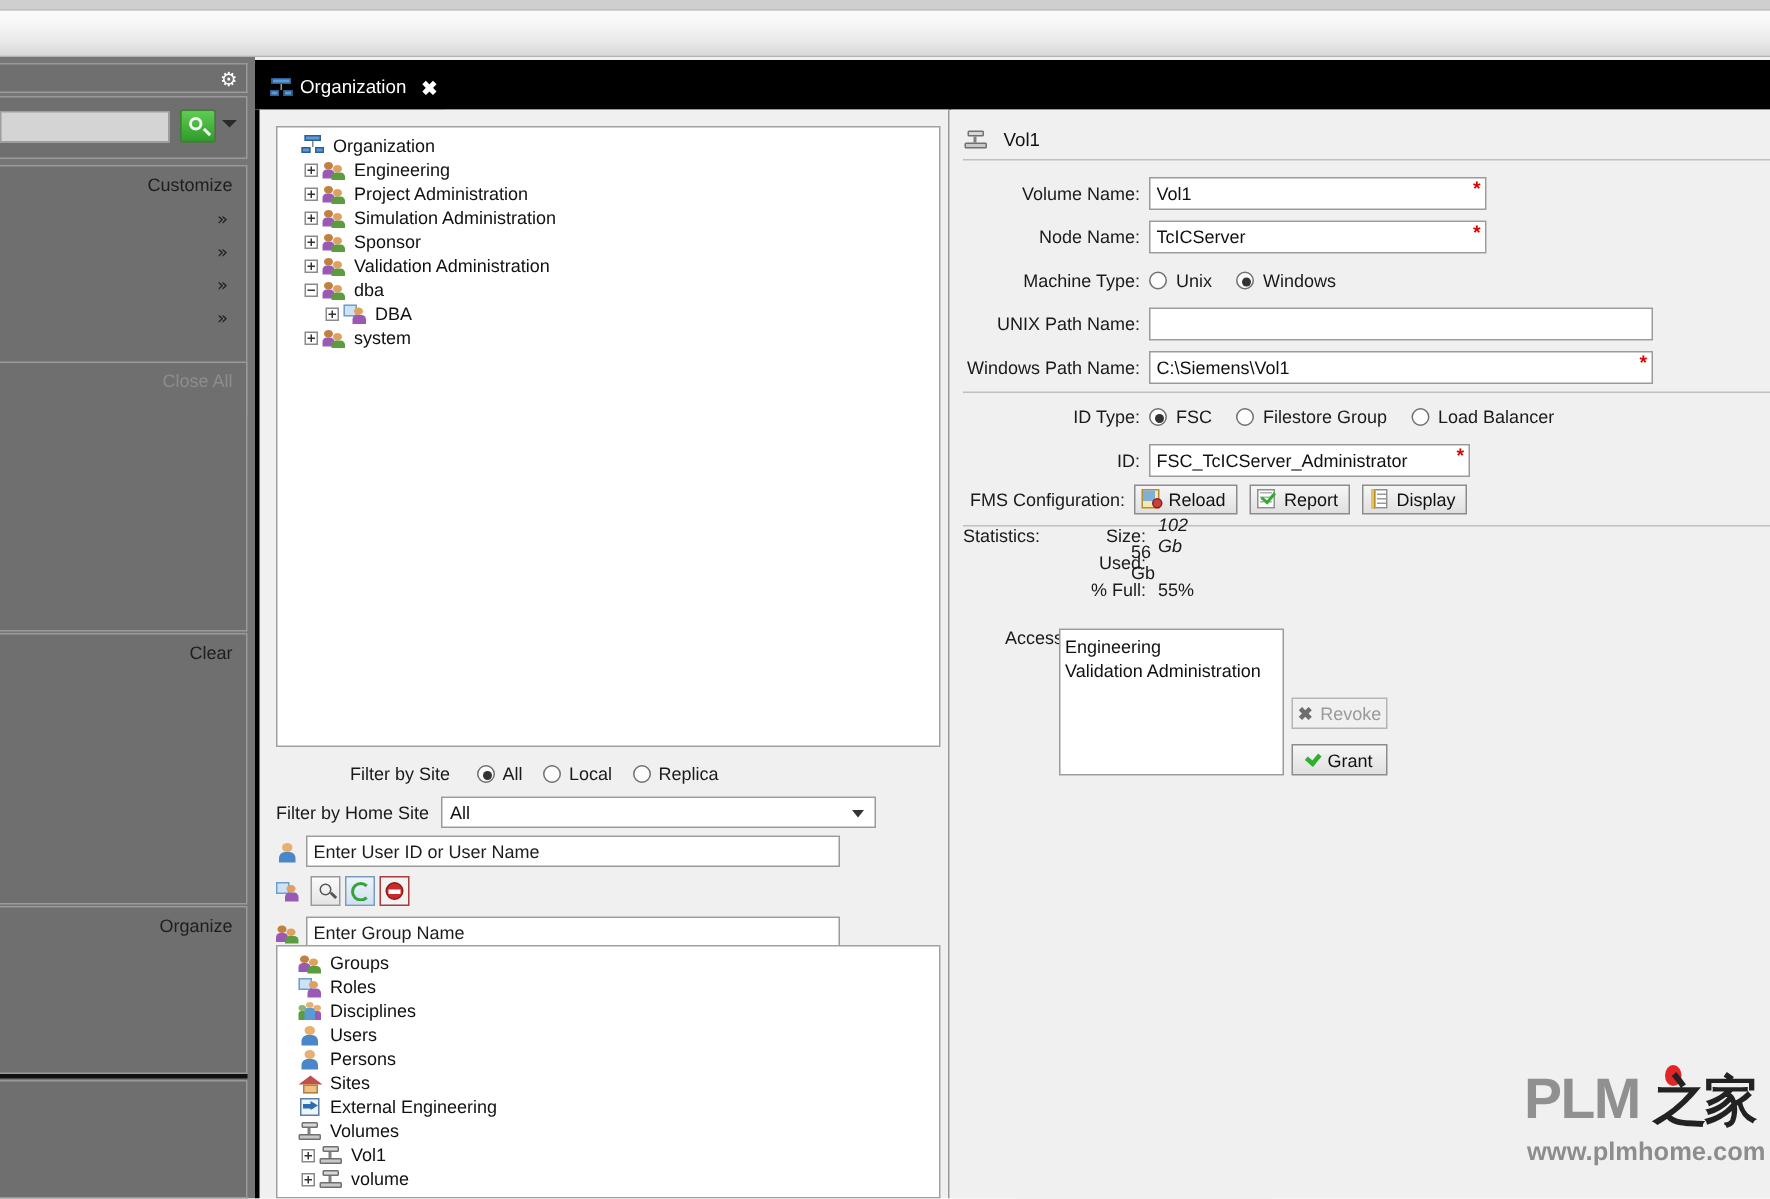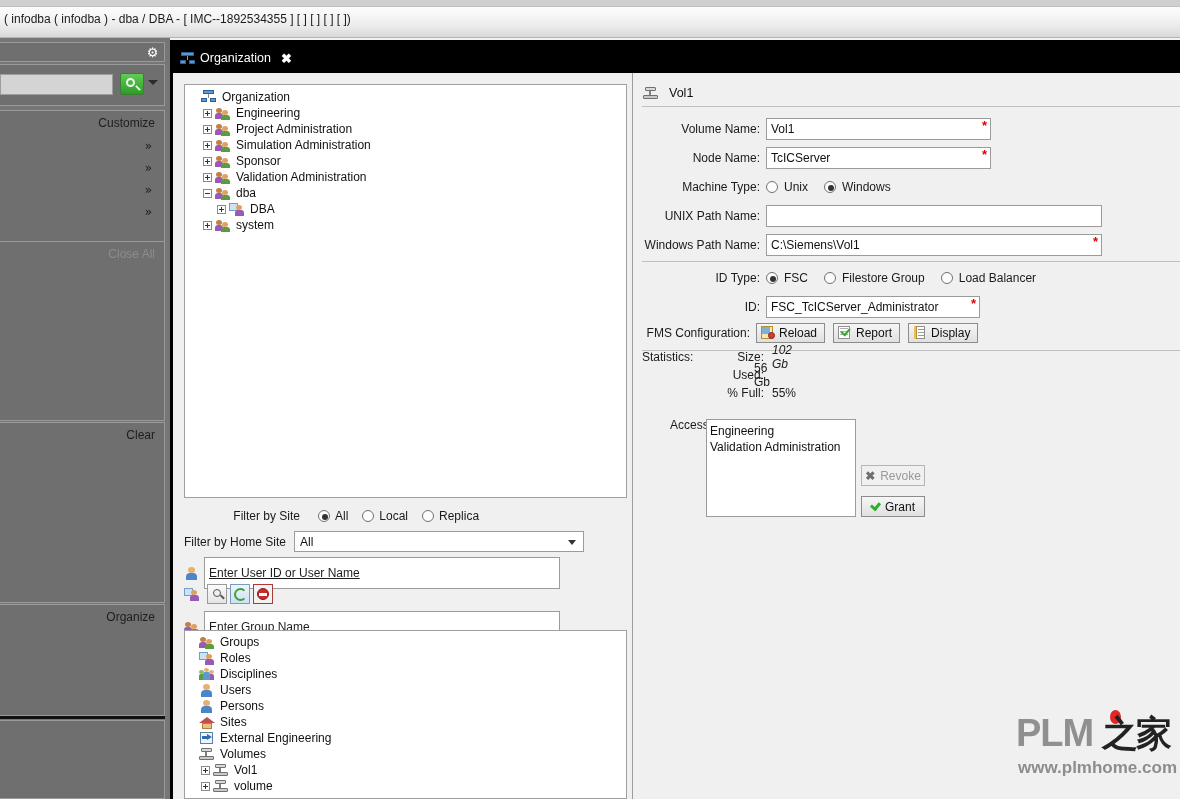--- a/index.html
+++ b/index.html
@@ -217,22 +217,22 @@
     padding-left: 5px; font-size: 12px; color: #111;
   }
   .combo .cv-caret {
     position: absolute; right: 7px; top: 8px; width: 0; height: 0;
     border-left: 4px solid transparent; border-right: 4px solid transparent;
     border-top: 5px solid #333;
   }
 
   .entry-row { position: absolute; left: 11px; display: flex; align-items: center; }
   .entry-input {
-    height: 32px; background: #ffffff; border: 1px solid #9b9b9b;
-    font-size: 12px; color: #111; padding-left: 4px; line-height: 19px; text-decoration: underline;
+    height: 21px; background: #ffffff; border: 1px solid #9b9b9b;
+    font-size: 12px; color: #111; padding-left: 4px; line-height: 19px;
   }
   .entry-input.ph { color: #1d1d1d; }
 
   .minibtn {
     width: 20px; height: 20px; border: 1px solid #9a9a9a;
     background: linear-gradient(to bottom,#fbfbfb,#e4e4e4);
     position: relative; margin-left: 3px; flex: 0 0 auto;
   }
   .minibtn .mg { position:absolute; left:5px; top:4px; width:8px; height:8px; border:1.5px solid #555; border-radius:50%; }
   .minibtn .mg::after { content:""; position:absolute; left:6px; top:6px; width:5px; height:1.5px; background:#555; transform:rotate(45deg); }
@@ -349,21 +349,20 @@
     color: #8a8a8a; font-weight: bold;
   }
 </style>
 </head>
 <body>
 
 <div id="root">
 
   <div class="titlebar">
     <div class="titlebar-strip"></div>
-    <div class="titlebar-text">( infodba ( infodba ) - dba / DBA - [ IMC--1892534355 ] [  ] [ ] [  ] [  ])</div>
   </div>
 
   <div class="sidebar">
 
     <div class="sb-topbar">
       <div class="sb-gear">⚙</div>
     </div>
 
     <div class="sb-searchrow">
       <input class="sb-searchbox" value="" placeholder="" style="">

